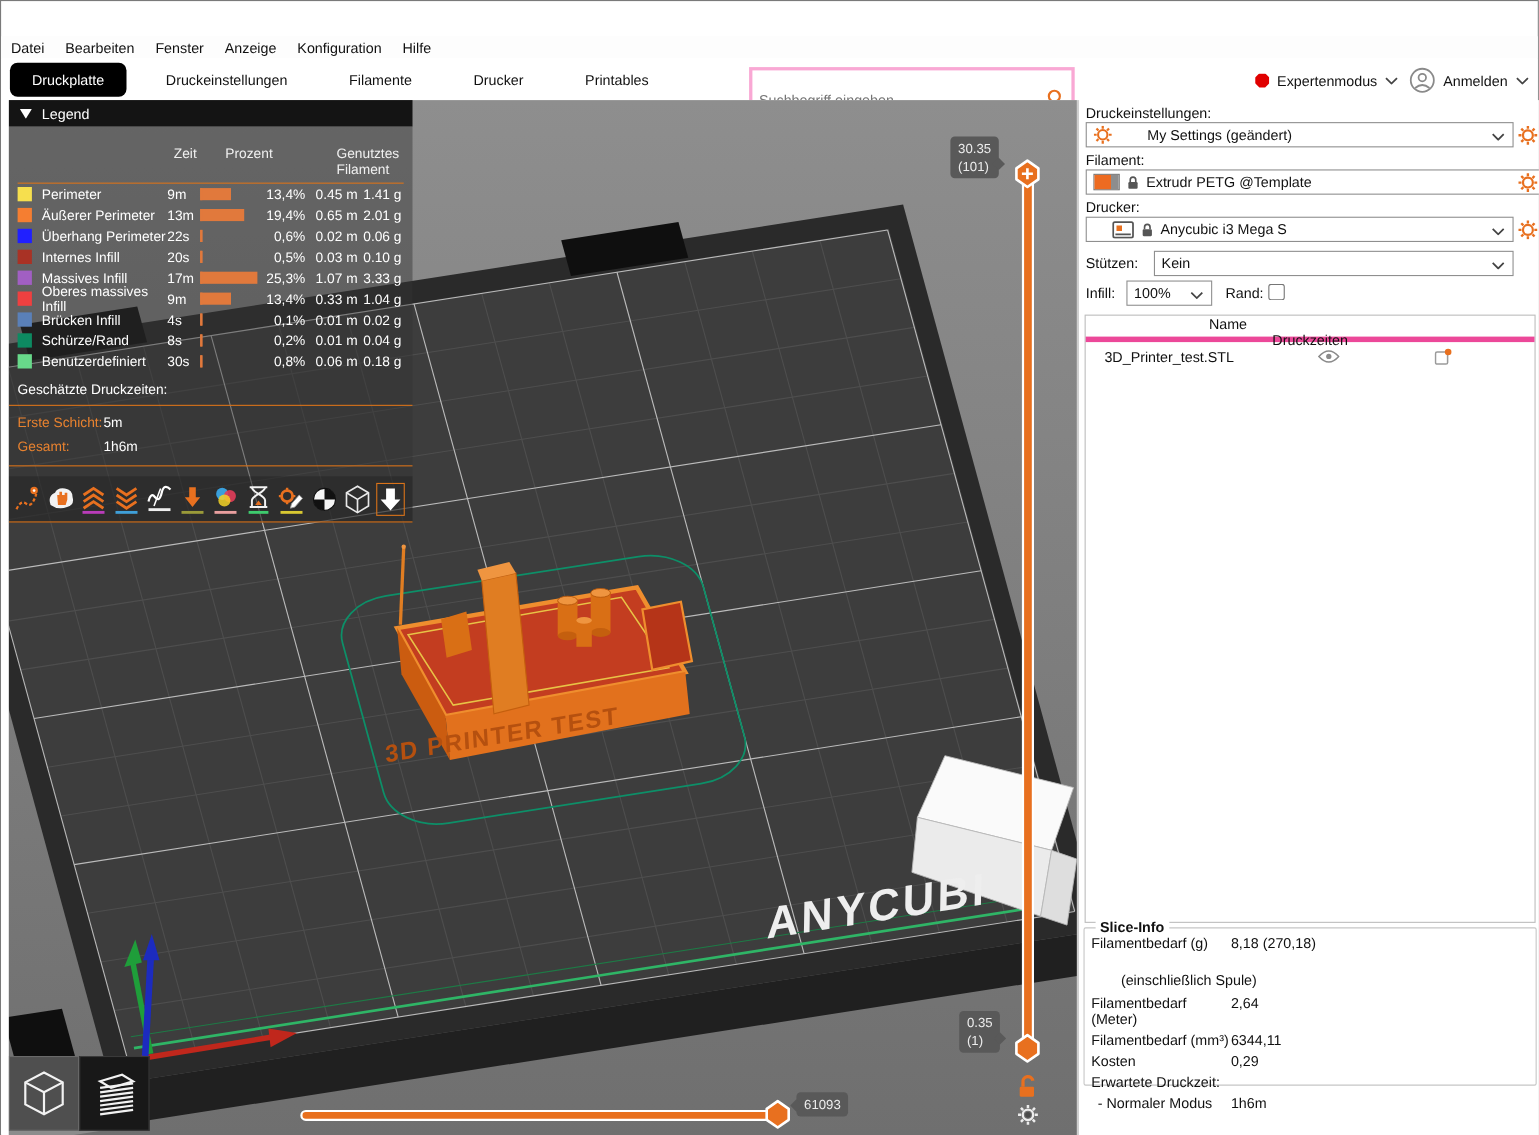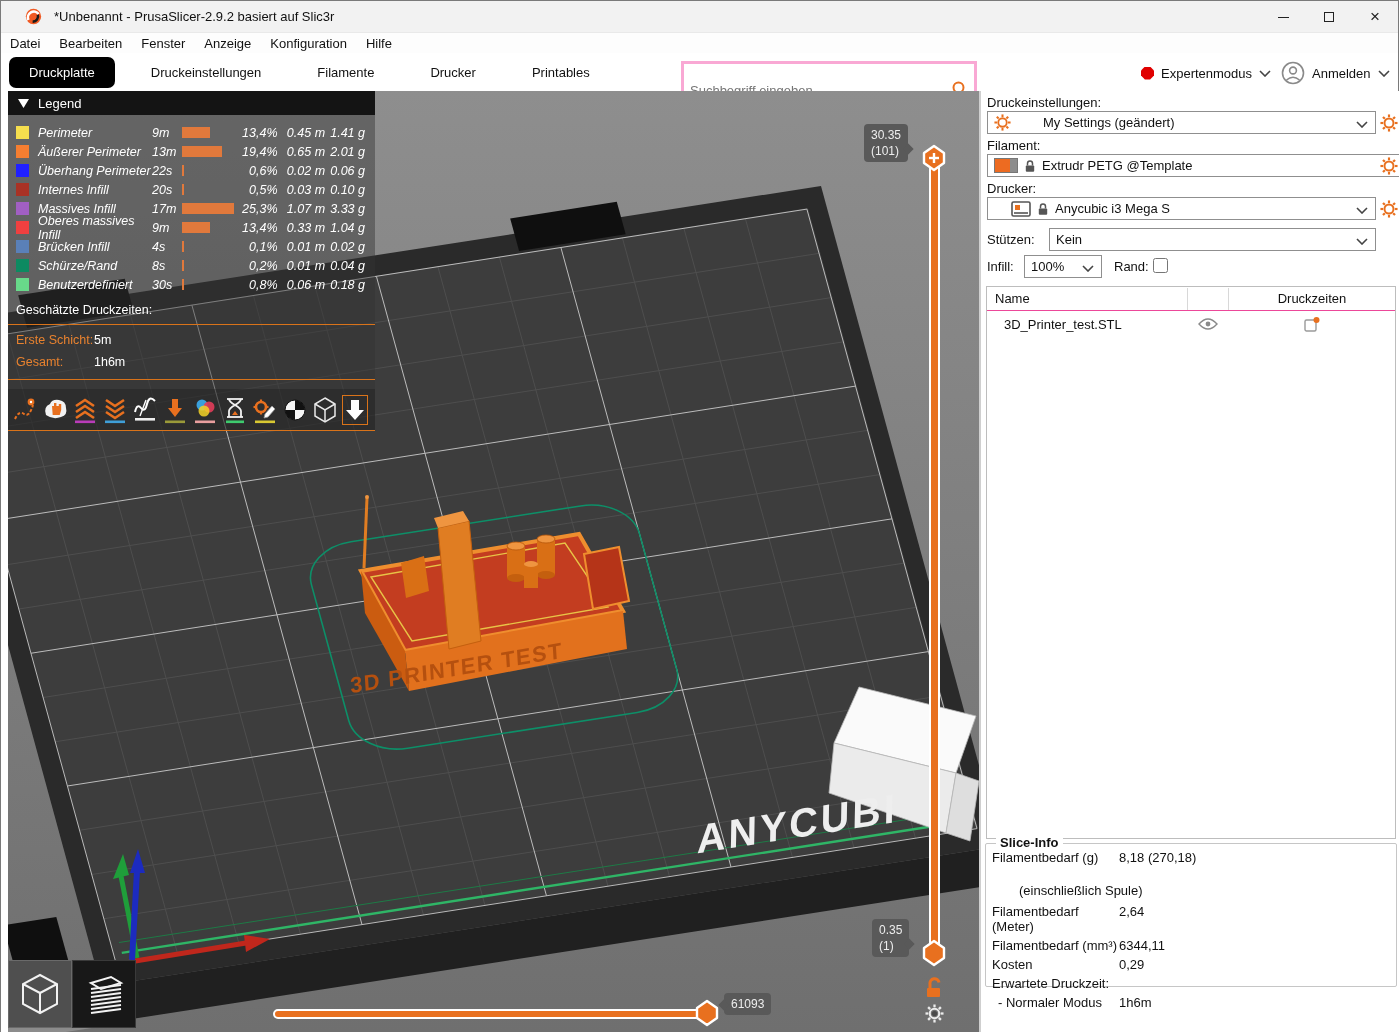--- a/index.html
+++ b/index.html
@@ -38,21 +38,21 @@
 
   
   .legend { position:absolute; left:0; top:0; width:367px; color:#fff; font-size:12.5px; }
   .legend-head { height:24px; background:#141414; display:flex; align-items:center; gap:9px; padding-left:10px; font-size:13px; }
   .legend-body { background:rgba(52,52,52,0.45); padding:8px 8px 0 8px; }
   .featsel { height:23px; background:#2d2d2d; border-radius:2px; display:flex; align-items:center; position:relative; padding-left:8px; font-size:13px; }
   .featsel .selbtn { position:absolute; right:0; top:0; width:26px; height:23px; background:#c97a4b; border-radius:2px; display:flex; align-items:center; justify-content:center; }
   .selbtn i { width:0; height:0; border-left:6px solid transparent; border-right:6px solid transparent; border-top:8px solid #5d3113; }
   .colheads { display:flex; margin-top:10px; padding-bottom:5px; border-bottom:1px solid #d9731a; font-size:12.5px; color:#f0f0f0;}
   .ch-zeit { margin-left:142px; } .ch-proz { margin-left:26px; } .ch-fil { margin-left:58px; }
-  .lrow { display:flex; align-items:center; height:19px;font-style:italic; }
+  .lrow { display:flex; align-items:center; height:19px; }
   .lrow .sw { width:13px; height:13px; flex:0 0 13px; }
   .lrow .lbl { margin-left:9px; width:120px; }
   .lrow .tm { width:32px; }
   .lrow .bar { width:56px; display:flex; align-items:center;}
   .lrow .bar i { display:block; height:11px; background:#e1793c; border-left:2px solid #e1793c;}
   .lrow .pct { width:44px; text-align:right; }
   .lrow .met { width:50px; text-align:right; }
   .lrow .grm { width:44px; text-align:right; padding-right:2px;}
   .esttitle { margin-top:9px; font-size:12.5px; }
   .lhr { border:none; border-top:1px solid #d9731a; margin:7px -8px 0 -8px; }
@@ -79,21 +79,21 @@
 
   
   .sidebar { position:absolute; left:980px; top:0; width:419px; height:942px; background:#fff; font-size:13px; color:#111; }
   .sb-label { position:absolute; left:6px; }
   .combo { position:absolute; display:flex; align-items:center; gap:6px; height:23px; border:1px solid #8f8f8f; background:#fff; padding:0 24px 0 6px; font-size:13px; }
   .combo .chev { position:absolute; right:7px; top:9px; }
   .gearbtn { position:absolute; width:18px; height:18px; color:#e8701f; }
   .swatch { width:24px; height:15px; border:1px solid #777; display:flex; }
   .swatch .c1 { width:15px; background:#ed6b21; } .swatch .c2 { flex:1; background:#8d8d8d; }
   .obj-table { position:absolute; left:5px; top:195px; width:410px; height:553px; border:1px solid #bdbdbd; background:#fff; }
-  .obj-head { display:flex; height:24px; align-items:center; border-bottom:1px solid #ec4899; }
+  .obj-head { display:flex; height:24px; align-items:center; border-bottom:5px solid #ec4899;flex-direction:column; }
   .obj-head .h-name { padding-left:8px; width:200px; }
   .obj-head .h-sep { width:1px; height:22px; background:#d8d8d8; }
   .obj-head .h-eye { width:40px; }
   .obj-head .h-edit { flex:1; text-align:center; }
   .obj-row { display:flex; height:26px; align-items:center; }
   .obj-row .r-name { padding-left:17px; width:200px; }
   .obj-row .r-eye { width:41px; display:flex; justify-content:center; }
   .obj-row .r-edit { flex:1; display:flex; justify-content:center; }
   .sliceinfo { position:absolute; left:4px; top:752px; width:412px; height:144px; border:1px solid #c6c6c6; border-radius:2px; padding:2px 6px 0 6px; }
   .sliceinfo .si-title { position:absolute; left:10px; top:-9px; background:#fff; padding:0 4px; font-weight:bold; }
@@ -129,37 +129,20 @@
     </symbol>
     <symbol id="sym-eye" viewBox="0 0 20 12">
       <path d="M1,6 Q10,-4 19,6 Q10,16 1,6 Z" fill="none" stroke="currentColor" stroke-width="1.4"></path>
       <circle cx="10" cy="6" r="2.4" fill="currentColor"></circle>
     </symbol>
   </defs>
 </svg>
 
 <div class="window">
 
-  <div class="titlebar">
-    <svg class="logo" viewBox="0 0 20 20">
-      <circle cx="10" cy="10" r="9" fill="#f05a24"></circle>
-      <path d="M4,14 A7,7 0 0 1 16,7" fill="none" stroke="#fff" stroke-width="3"></path>
-      <path d="M15,8 A6,6 0 0 1 9,16" fill="none" stroke="#1a1a1a" stroke-width="3"></path>
-    </svg>
-    <span class="title">*Unbenannt - PrusaSlicer-2.9.2 basiert auf Slic3r</span>
-    <div class="wincontrols">
-      <div class="wbtn">
-          <span class="minbar"></span>
-        </div>
-      <div class="wbtn">
-          <span class="maxbox"></span>
-        </div>
-      <div class="wbtn" style="font-size:17px;">×</div>
-    </div>
-  </div>
 
   <div class="menubar">
     <span>Datei</span>
     <span>Bearbeiten</span>
     <span>Fenster</span>
     <span>Anzeige</span>
     <span>Konfiguration</span>
     <span>Hilfe</span>
   </div>
 
@@ -303,20 +286,25 @@
       </svg>
 
       <div class="legend">
         <div class="legend-head">
           <svg width="11" height="9">
               <polygon points="0,0 11,0 5.5,9" fill="#fff"></polygon>
             </svg>
           <span>Legend</span>
         </div>
         <div class="legend-body">
+          <div class="colheads">
+            <span class="ch-zeit">Zeit</span>
+            <span class="ch-proz">Prozent</span>
+            <span class="ch-fil">Genutztes Filament</span>
+          </div>
           <div>
               <div class="lrow">
                 <span class="sw" style="background:#f6df4e"></span>
                 <span class="lbl">Perimeter</span>
                 <span class="tm">9m</span>
                 <span class="bar">
                   <i style="width:27.47px"></i>
                 </span>
                 <span class="pct">13,4%</span>
                 <span class="met">0.45 m</span>

